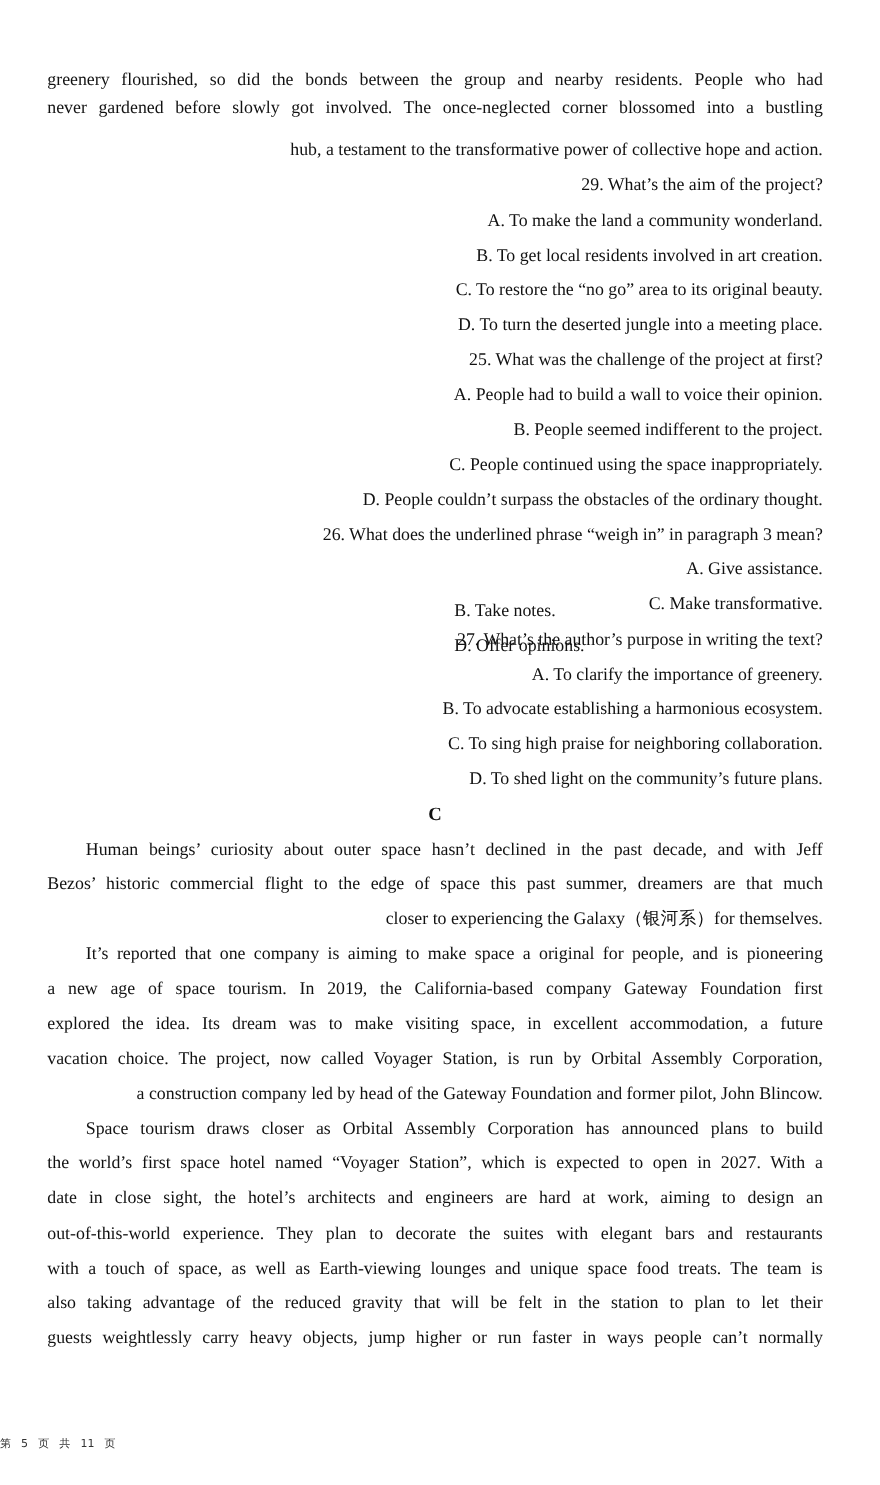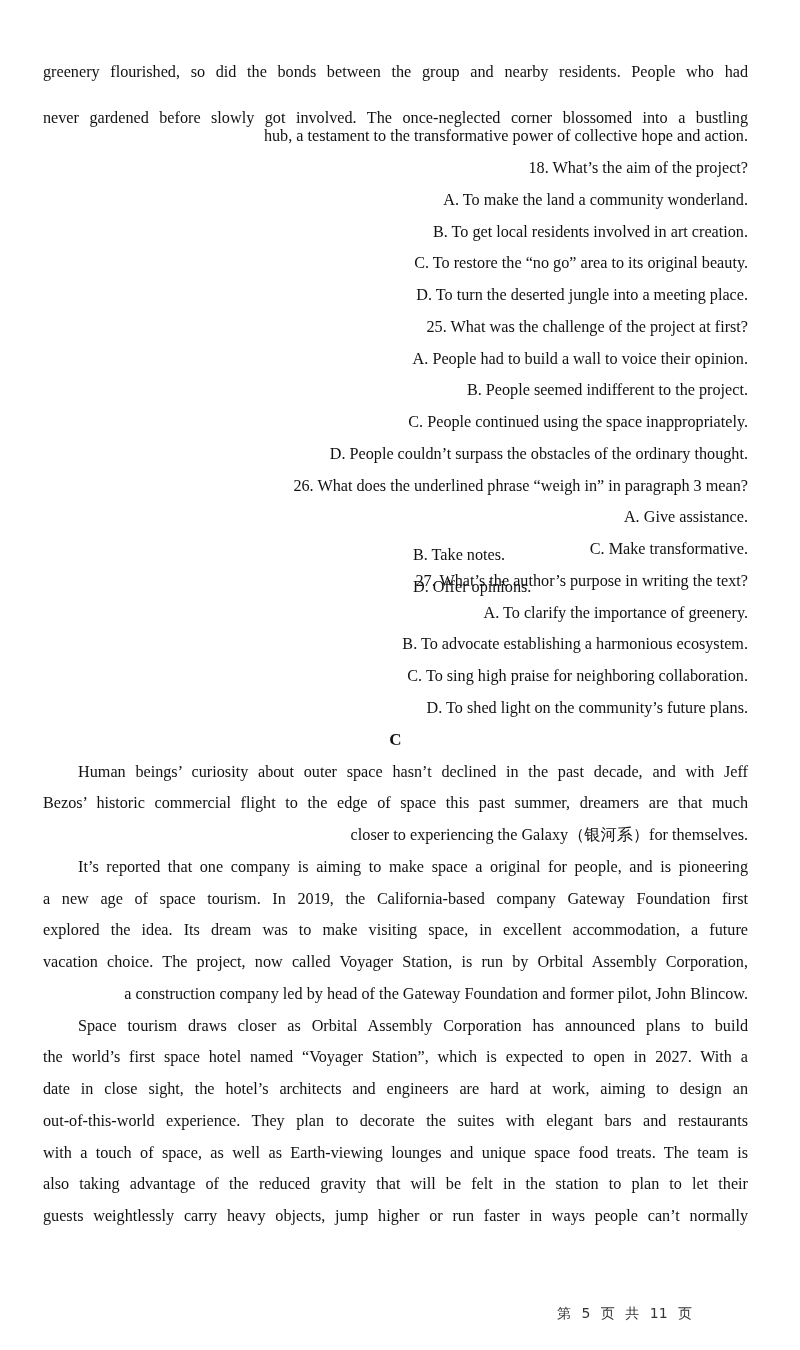--- a/index.html
+++ b/index.html
@@ -6,33 +6,33 @@
   body { width: 800px; height: 1350px; position: relative; overflow: hidden;
          font-family: "Liberation Serif", "DejaVu Serif", serif; color: #111; }
   .page { position: absolute; left: 43px; top: 0; width: 705px; }
   .line { position: absolute; left: 0; width: 705px; font-size: 16.2px; line-height: 20px;
           white-space: nowrap; text-align: right; }
   .just { text-align: justify; text-align-last: justify; }
   .indent { padding-left: 35px; box-sizing: border-box; }
   .col2 { position: absolute; left: 370px; margin-top: 38px; }
   .u { text-underline-offset: 2px; }
   .center { text-align: center; font-weight: bold; font-size: 17px; }
-  .footer { position: absolute; top: 1305px; left: 0; width: 692px; text-align: right;
-            font-family: "DejaVu Sans", sans-serif; font-size: 14px; color: #333; word-spacing: 6px; }
+  .footer { position: absolute; top: 1305px; left: 0; width: 692px; text-align: left;
+            font-family: "DejaVu Sans", sans-serif; font-size: 10px; color: #333; word-spacing: 6px; }
 </style>
 </head>
 <body>
 
 <div class="page">
 
   <div class="line just" style="top:62px">greenery flourished, so did the bonds between the group and nearby residents. People who had</div>
-  <div class="line just" style="top:108px">never gardened before slowly got involved. The once-neglected corner blossomed into a bustling</div>
+  <div class="line just" style="top:88px">never gardened before slowly got involved. The once-neglected corner blossomed into a bustling</div>
   <div class="line" style="top:126px">hub, a testament to the transformative power of collective hope and action.</div>
 
-  <div class="line" style="top:158px">18. What’s the aim of the project?</div>
+  <div class="line" style="top:158px">29. What’s the aim of the project?</div>
   <div class="line" style="top:190px">A. To make the land a community wonderland.</div>
   <div class="line" style="top:222px">B. To get local residents involved in art creation.</div>
   <div class="line" style="top:253px">C. To restore the “no go” area to its original beauty.</div>
   <div class="line" style="top:285px">D. To turn the deserted jungle into a meeting place.</div>
 
   <div class="line" style="top:317px">25. What was the challenge of the project at first?</div>
   <div class="line" style="top:349px">A. People had to build a wall to voice their opinion.</div>
   <div class="line" style="top:380px">B. People seemed indifferent to the project.</div>
   <div class="line" style="top:412px">C. People continued using the space inappropriately.</div>
   <div class="line" style="top:444px">D. People couldn’t surpass the obstacles of the ordinary thought.</div>

